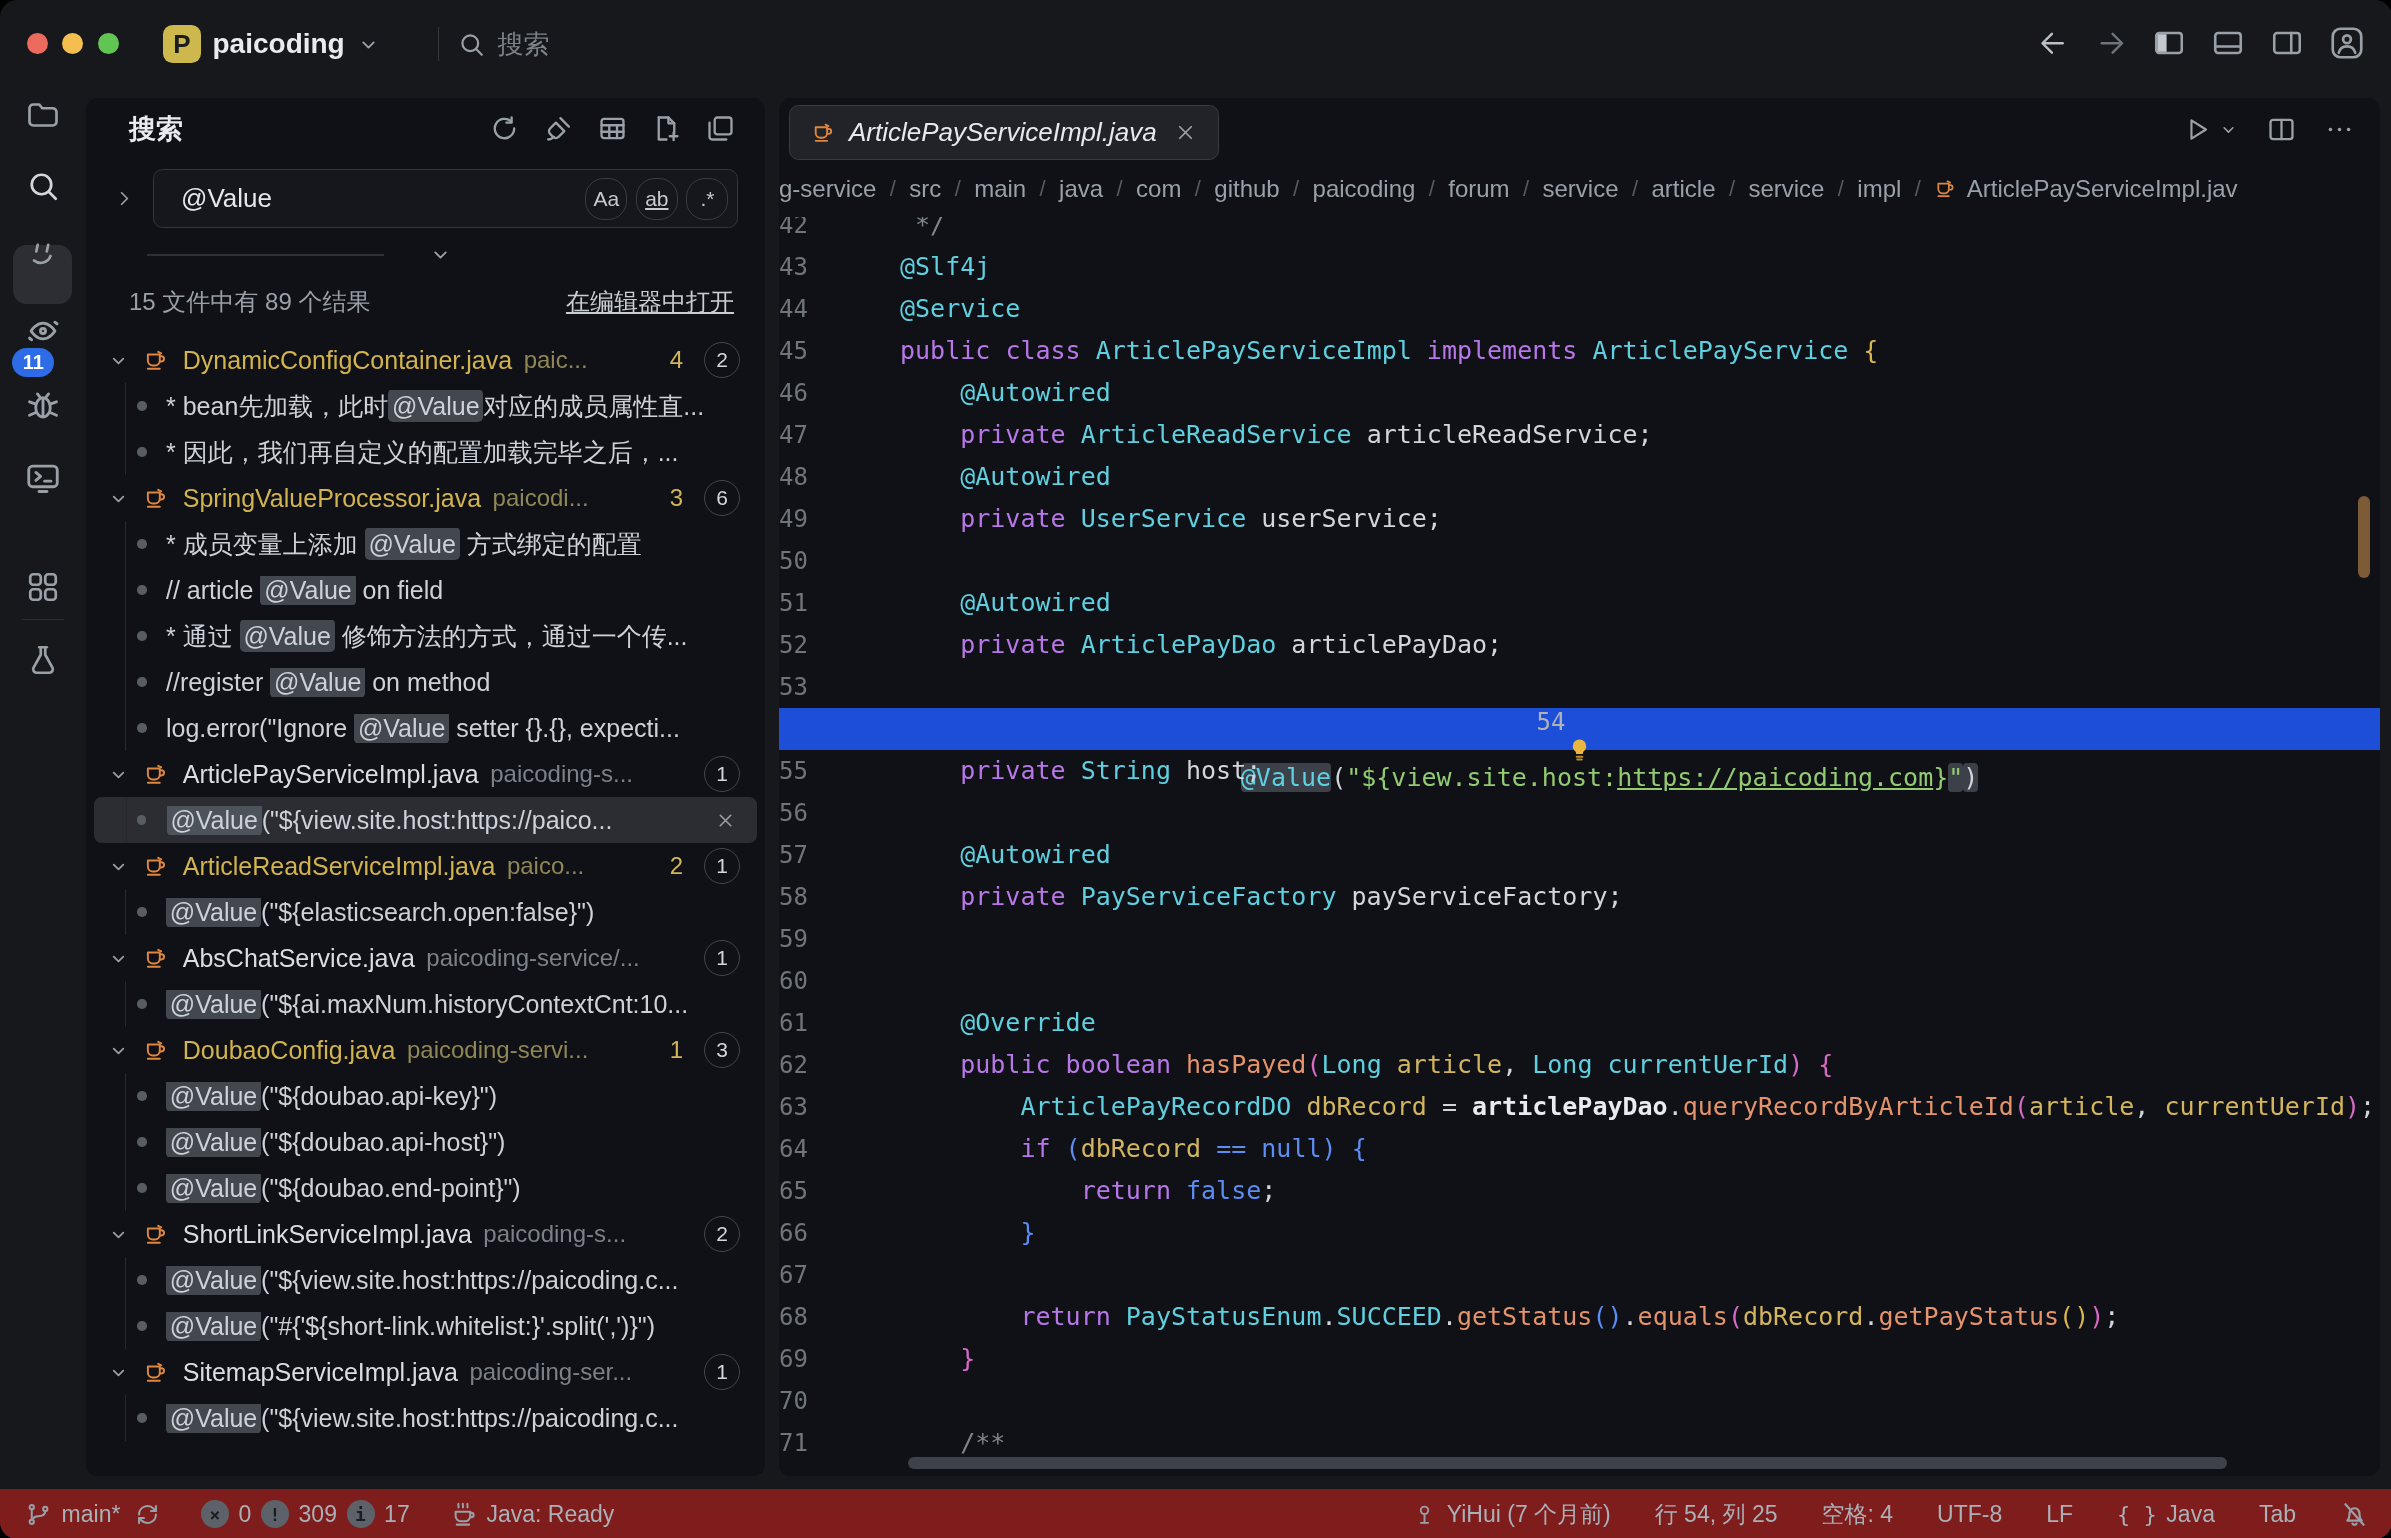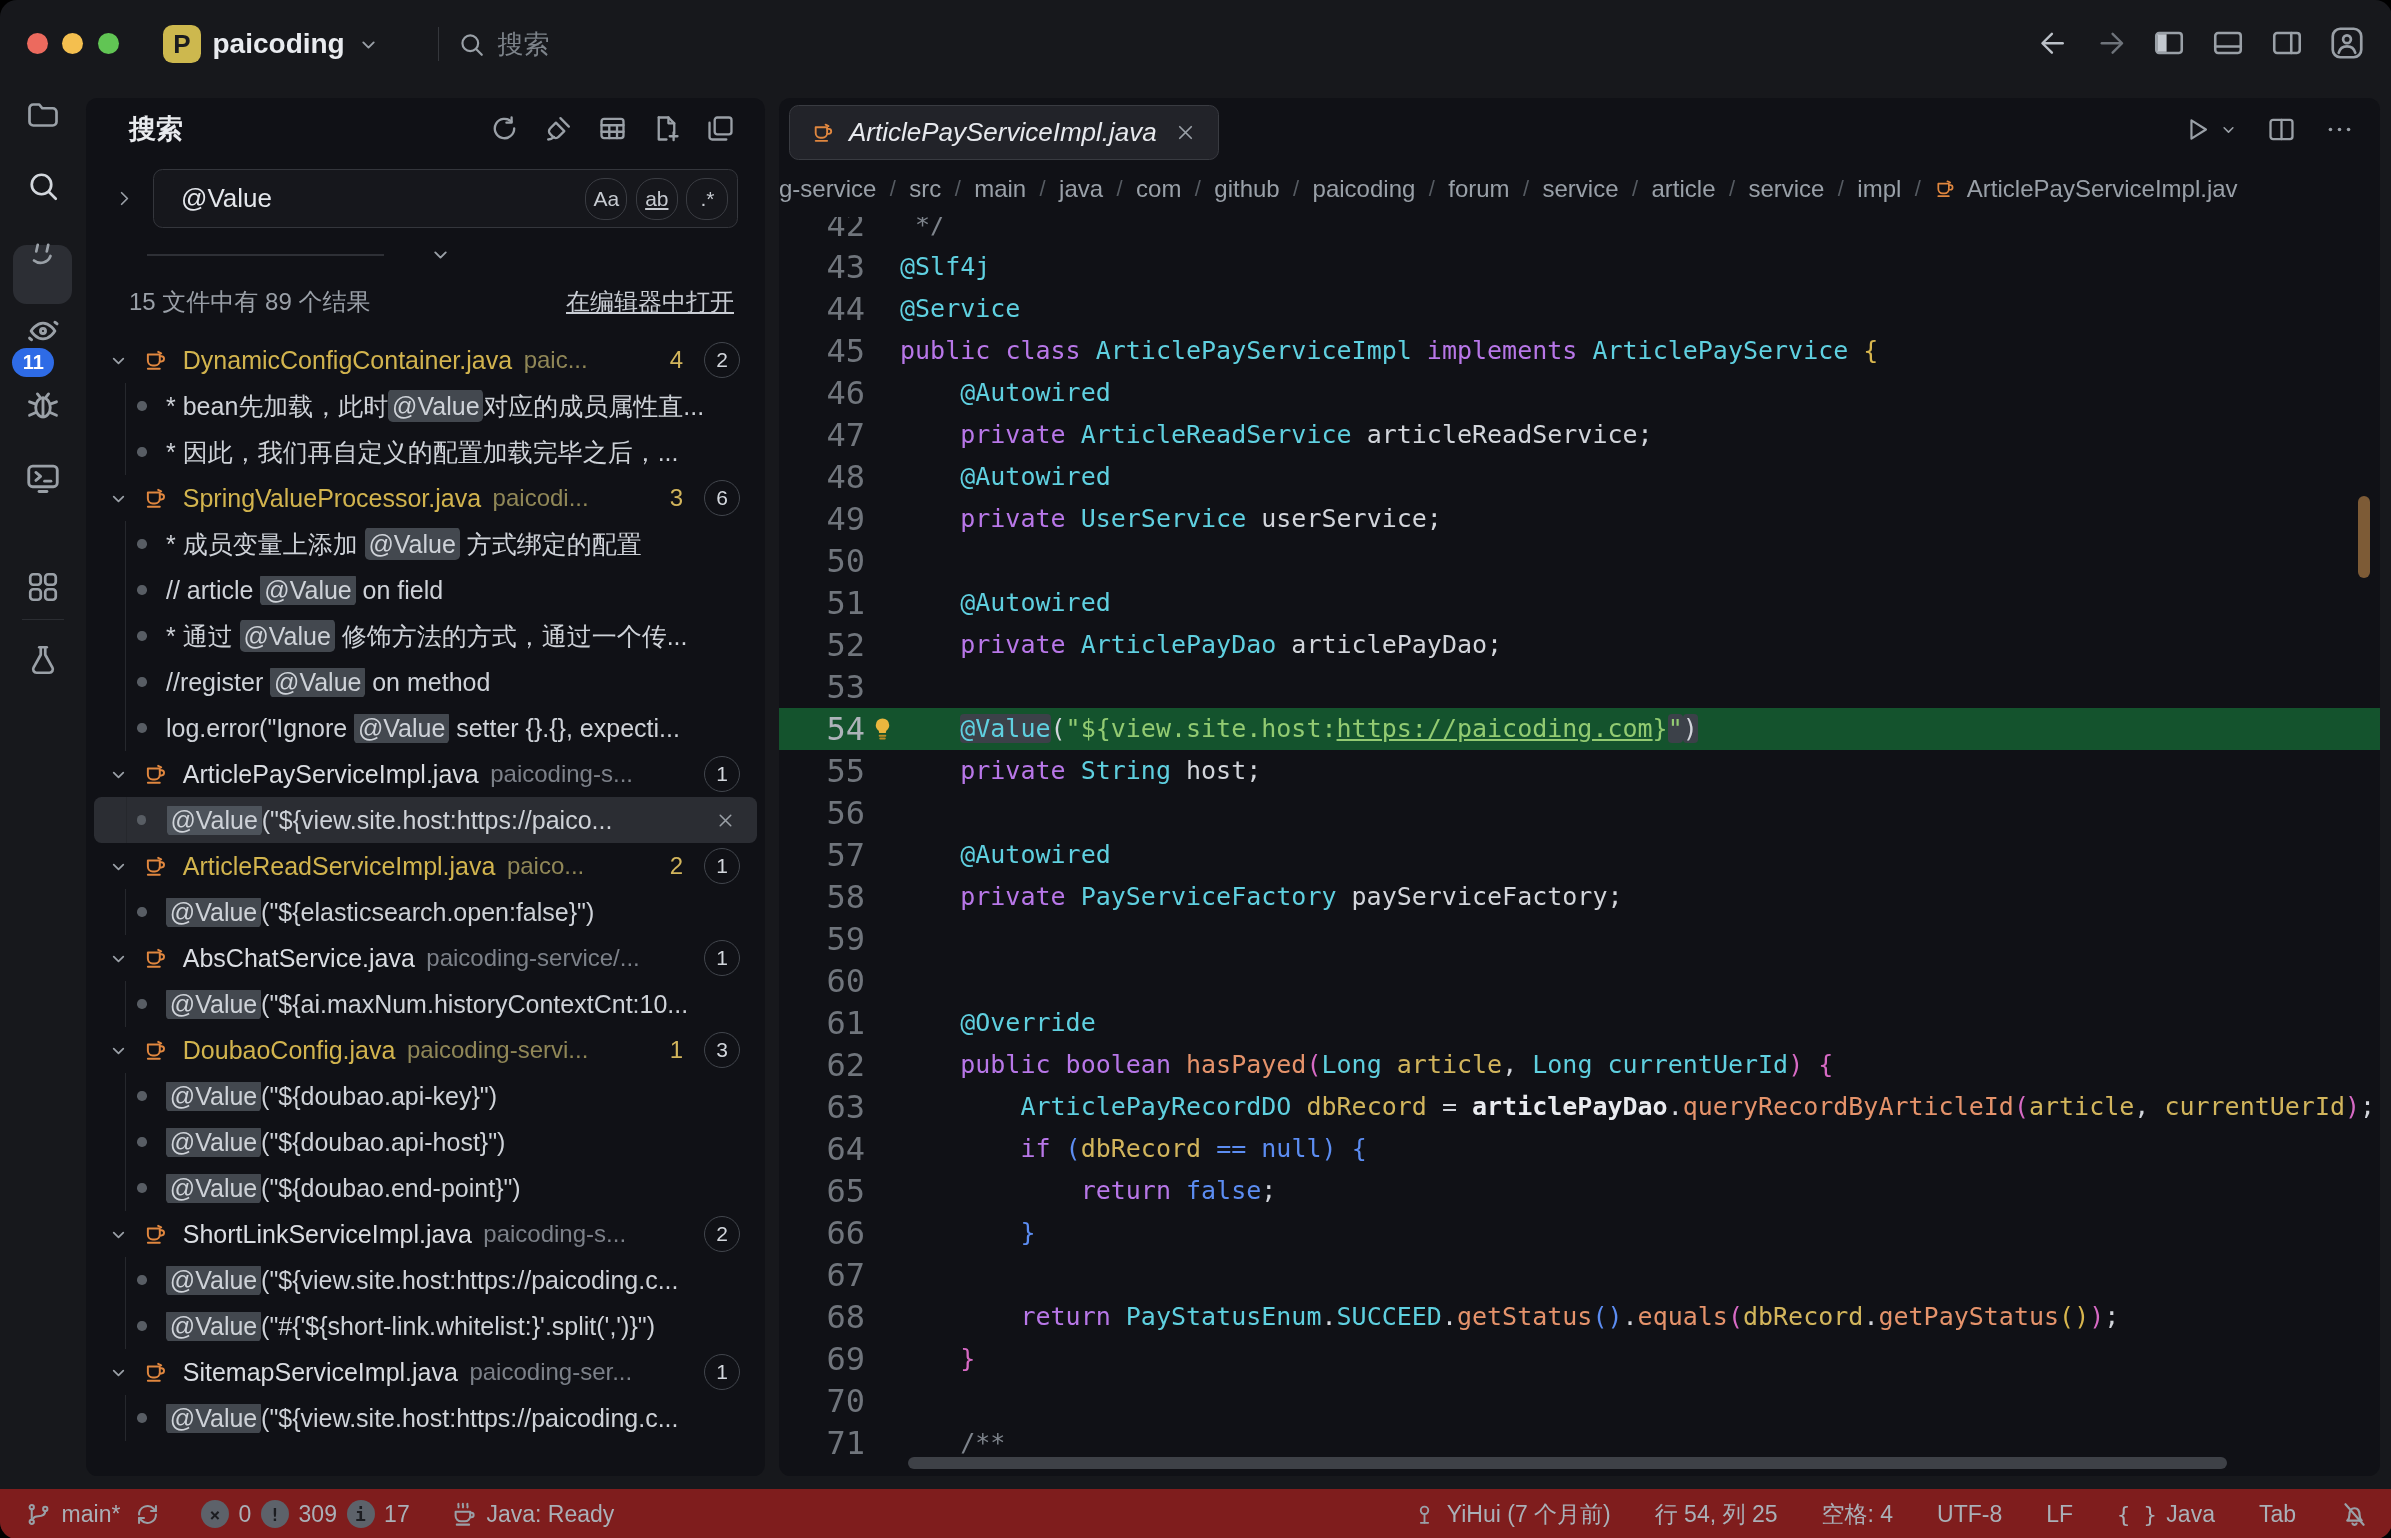--- a/index.html
+++ b/index.html
@@ -75,22 +75,22 @@
   .tab-title{margin-left:13.4px;color:#e7e9ee;font-size:26px;font-style:italic;white-space:nowrap;}
   .tab .close{margin-left:17px;}
   .ed-actions{position:absolute;right:25px;top:0;height:63px;display:flex;align-items:center;gap:27px;}
   .crumbs{position:absolute;left:0;top:63px;right:0;height:55px;display:flex;align-items:center;overflow:hidden;white-space:nowrap;}
   .crumb{color:#99a0a8;font-size:24px;}
   .crumb-sep{color:#565b62;font-size:22px;margin:0 13.4px;}
   .crumb-last{display:inline-flex;align-items:center;gap:9.6px;}
   .codearea{position:absolute;left:0;top:119px;right:0;bottom:0;overflow:hidden;}
   .code-lines{margin-top:-13.4px;font-family:"DejaVu Sans Mono","Liberation Mono",monospace;font-size:25px;}
   .code-line{height:42px;display:flex;align-items:center;}
-  .code-line.cur{background:#14532d;}
-  .ln{width:86px;text-align:right;color:#70757c;font-size:32px;flex:none;}
+  .code-line.cur{background:#1d4ed8;flex-direction:column;}
+  .ln{width:86px;color:#70757c;font-size:24px;flex:none;}
   .cur .ln{color:#aeb3ba;}
   .gslot{width:35px;flex:none;display:flex;justify-content:center;}
   .ctext{white-space:pre;}
   .tk-kw{color:#b877e8}.tk-ty{color:#5fd0e0}.tk-an{color:#5fd0e0}.tk-fn{color:#e5936b}
   .tk-pm{color:#d2b55c}.tk-pl{color:#d2d5db}.tk-bl{color:#5c8df2}.tk-b1{color:#d8b64e}
   .tk-b2{color:#d76ac4}.tk-b3{color:#5c8df2}.tk-st{color:#93cb72}
   .tk-lk{color:#93cb72;text-decoration:underline}
   .tk-cm{color:#7e848c}.tk-fr{color:#e9ebef;font-weight:600}
   .tk-box{background:#3c4149;border-radius:3.8px;}
   .vscroll{position:absolute;right:9.6px;top:279px;width:12.4px;height:82px;border-radius:6.7px;background:#7d5b36;}

